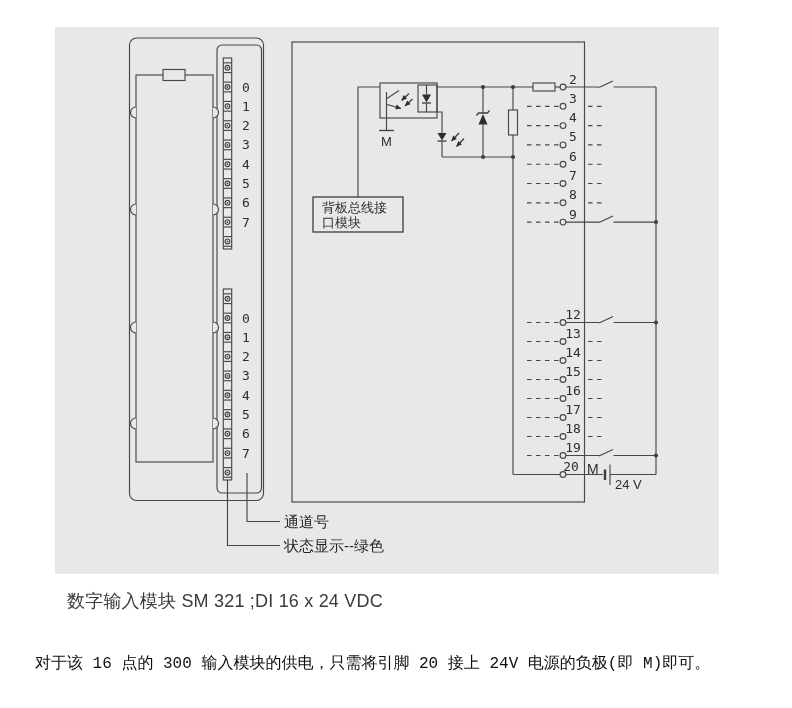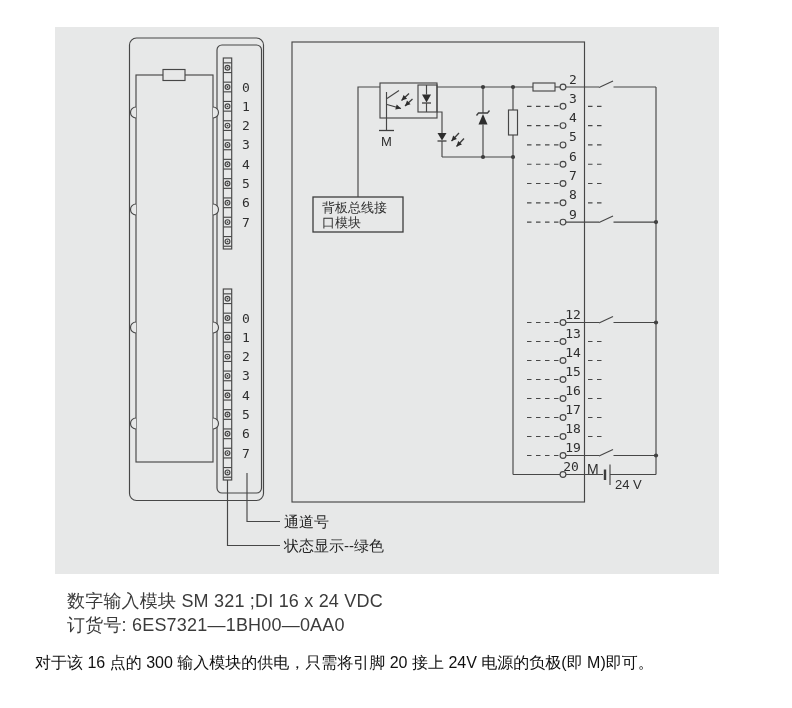--- a/index.html
+++ b/index.html
@@ -25,21 +25,21 @@
   .lbl { font-family:"Liberation Sans", sans-serif; font-size:15px; fill:#262626; }
   .mlbl { font-family:"Liberation Sans", sans-serif; font-size:13px; }
   .mlbl2 { font-family:"Liberation Sans", sans-serif; font-size:14px; }
   .caption {
     position:absolute; left:67px; top:589px;
     font-weight:normal; font-size:18px; line-height:24px; color:#3b3b3b;
     letter-spacing:0.2px; white-space:nowrap;
   }
   .footer {
     position:absolute; left:35px; top:653px;
-    font-family:Liberation Sans, sans-serif;
+    font-family:Liberation Mono, monospace;
     font-size:16px; color:#101010; white-space:nowrap;
   }
 </style>
 </head>
 <body>
 
 <div class="scan">
 <svg width="664" height="547" viewBox="0 0 664 547">
 
   <g>
@@ -311,16 +311,15 @@
         <line x1="404" y1="106" x2="396.5" y2="114" class="lnb"></line>
         <polygon points="396.5,114 401.9532906009471,111.98465347356301 398.1596971394187,108.4281596033801" class="blk"></polygon>
         <line x1="409" y1="111.5" x2="401.5" y2="119.5" class="lnb"></line>
         <polygon points="401.5,119.5 406.9532906009471,117.48465347356301 403.1596971394187,113.9281596033801" class="blk"></polygon>
       </g>
     </svg>
 </div>
 
 <div class="caption">
   <div>数字输入模块 SM 321 ;DI 16 x 24 VDC</div>
-  <div>订货号: 6ES7321—1BH00—0AA0</div>
 </div>
 
 <div class="footer">对于该 16 点的 300 输入模块的供电，只需将引脚 20 接上 24V 电源的负极(即 M)即可。</div>
 
 </body></html>

